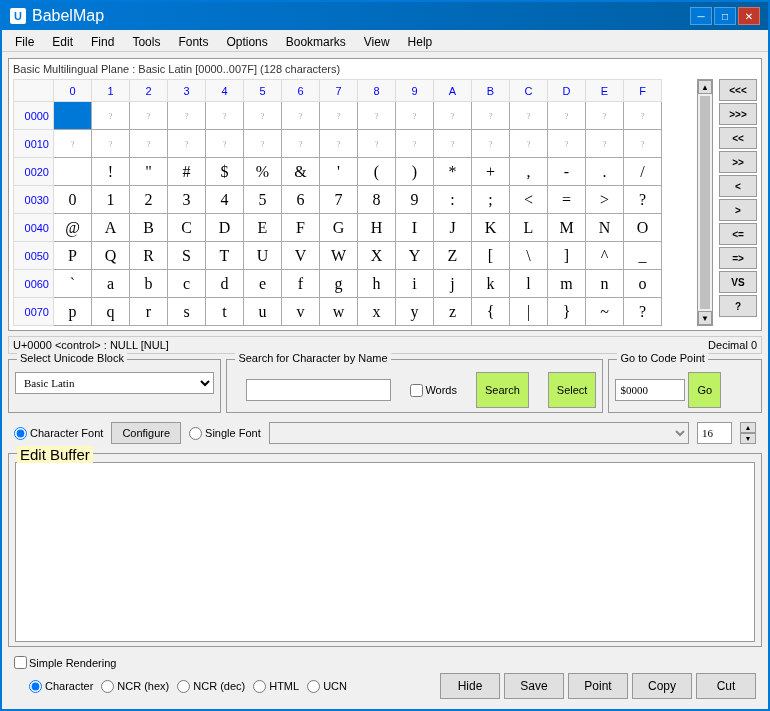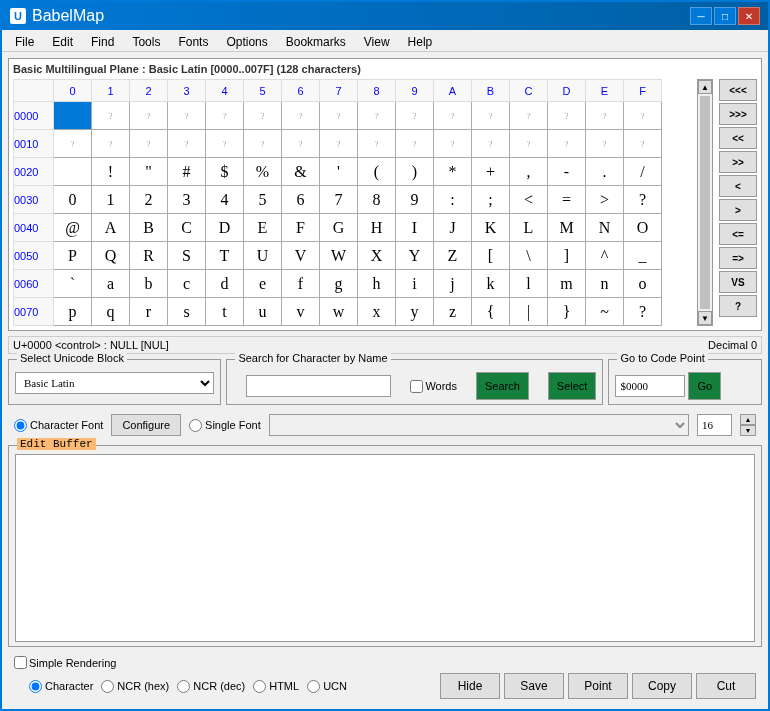--- a/index.html
+++ b/index.html
@@ -95,21 +95,20 @@
     .char-grid-section {
       border: 1px solid #999;
       background: white;
       padding: 4px;
       flex-shrink: 0;
     }
     .section-title {
       font-size: 11px;
       color: #333;
       margin-bottom: 4px;
-      font-weight: bold;
     }
     .char-grid-wrapper {
       display: flex;
       gap: 2px;
     }
     .char-grid-main {
       flex: 1;
       position: relative;
     }
     .char-grid-scrollbar {
@@ -148,20 +147,21 @@
       font-weight: normal;
       color: #00f;
       border: 1px solid #ddd;
       background: #f8f8f8;
       padding: 0;
     }
     .grid-table .row-header {
       font-size: 11px;
       color: #00f;
       background: #f8f8f8;
+      text-align: right;
       padding-right: 4px;
       width: 40px;
       border: 1px solid #ddd;
     }
     .grid-table td.char-cell {
       width: 38px;
       height: 28px;
       text-align: center;
       vertical-align: middle;
       border: 1px solid #aaa;
@@ -263,23 +263,23 @@
       font-size: 11px;
     }
     .checkbox-label {
       display: flex;
       align-items: center;
       gap: 2px;
       font-size: 11px;
       white-space: nowrap;
     }
     .btn {
-      height: 28px;
+      height: 36px;
       padding: 0 8px;
-      background: #15803d;
+      background: #bef264;
       border: 1px solid #999;
       cursor: pointer;
       font-size: 11px;
       white-space: nowrap;
     }
 
     .goto-row {
       display: flex;
       align-items: center;
       gap: 3px;
@@ -353,24 +353,23 @@
       background: #f0f0f0;
       flex: 1;
       display: flex;
       flex-direction: column;
       min-height: 80px;
     }
     .edit-buffer-label {
       position: absolute;
       top: -8px;
       left: 8px;
-      background: #fdba74;
+      background: #fef9c3;
       padding: 0 3px;
-      font-size: 11px;
-      font-family: Liberation Mono, monospace;
+      font-size: 15px;
     }
     .edit-buffer-textarea {
       flex: 1;
       border: 1px solid #999;
       background: white;
       resize: none;
       font-size: 12px;
       padding: 2px;
       margin-top: 4px;
     }

